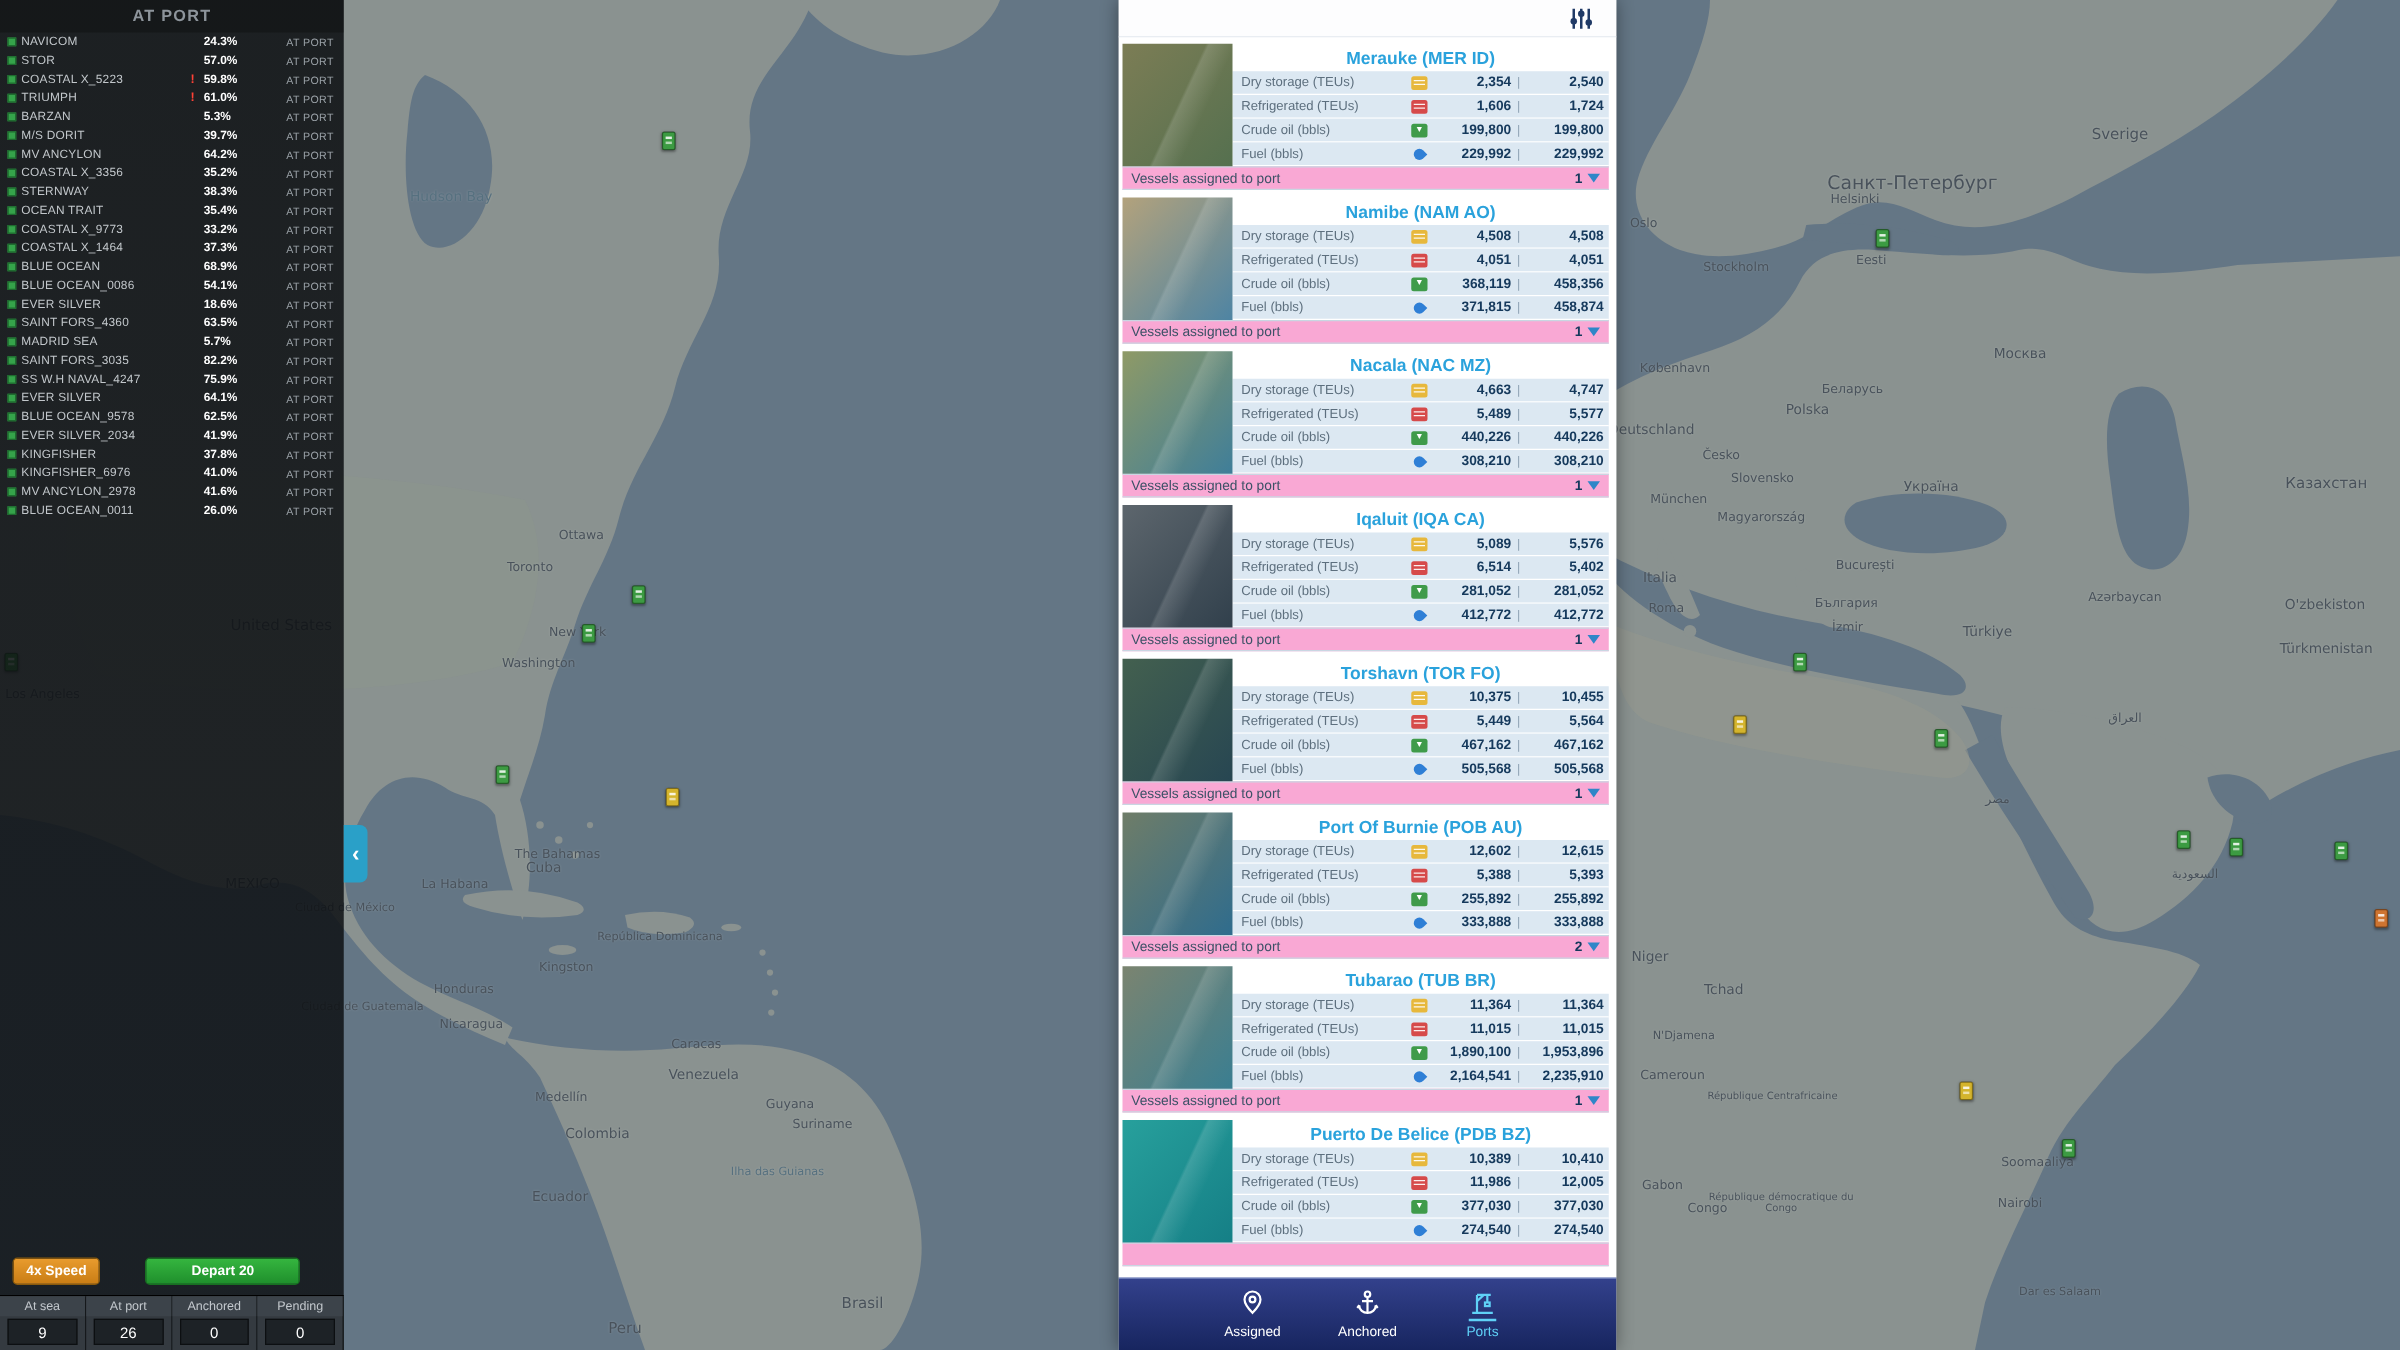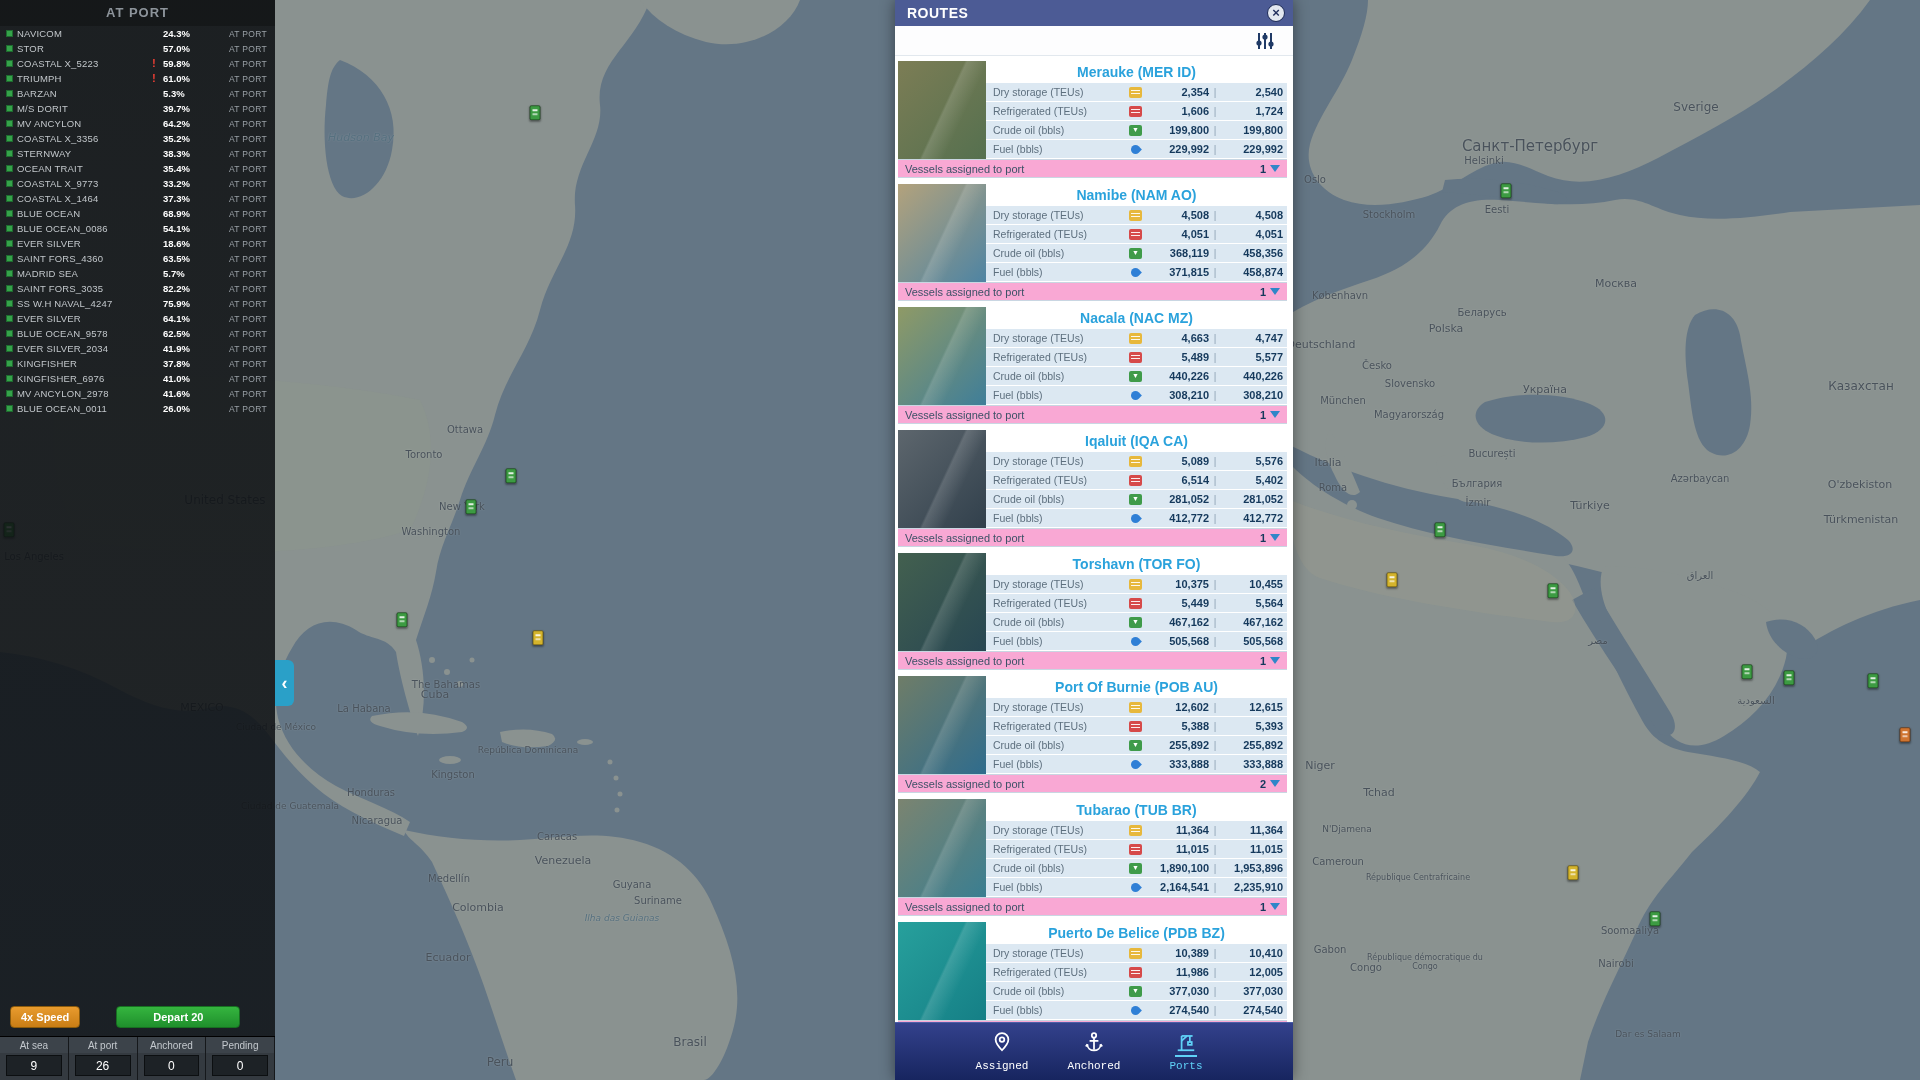--- a/index.html
+++ b/index.html
@@ -6,21 +6,21 @@
   html,body { width:1920px; height:1080px; overflow:hidden; }
   body { font-family:"Liberation Sans","DejaVu Sans",sans-serif; background:#6f8292; position:relative; }
 
   
   #map { position:absolute; inset:0; }
   #map svg { position:absolute; left:0; top:0; }
   #map-overlay { position:absolute; inset:0; background:rgba(22,32,42,.12); z-index:1; }
   #map-labels { position:absolute; inset:0; z-index:2; pointer-events:none; }
   .maplabel { position:absolute; transform:translate(-50%,-50%); color:#49525b; white-space:nowrap;
               font-family:"DejaVu Sans","Liberation Sans",sans-serif; text-shadow:0 0 2px rgba(255,255,255,.22); }
-  .maplabel.water { font-style:italic; color:#56707f; }
+  .maplabel.water { color:#56707f;margin-top:20px; }
   .maplabel.wrap { white-space:normal; width:130px; text-align:center; line-height:1.15; }
   #map-markers { position:absolute; inset:0; z-index:3; }
   .marker { position:absolute; width:11px; height:15px; transform:translate(-50%,-85%); border-radius:2px;
             border:1px solid rgba(0,0,0,.4); box-shadow:0 1px 2px rgba(0,0,0,.35); cursor:pointer; }
   .marker.green  { background:#3c9b42; }
   .marker.yellow { background:#d4b42c; }
   .marker.orange { background:#cf7430; }
   .marker::after { content:""; position:absolute; left:2px; right:2px; top:3px; height:2px;
                    background:rgba(255,255,255,.85); box-shadow:0 4px 0 rgba(255,255,255,.6); }
 
@@ -83,21 +83,21 @@
   .pv1,.pv2 { width:62px; text-align:right; color:#15395c; font-weight:bold; font-size:11px; }
   .psep { width:12px; text-align:center; color:#8fa3b5; font-size:10px; }
   .port-footer { grid-area:2/1/3/3; display:flex; align-items:center; background:#f9a8d4;
                  border-top:1px solid #c9d6e2; border-bottom:1px solid #c9d6e2; padding:0 7px; }
   .pf-label { font-size:11px; color:#3c5166; flex:1; }
   .pf-count { color:#15395c; font-weight:bold; font-size:11px; display:flex; align-items:center; cursor:pointer; }
   .dd-tri { width:0; height:0; border-left:5px solid transparent; border-right:5px solid transparent;
             border-top:7px solid #2f86c8; margin-left:4px; }
 
   .tabbar { height:58px; flex:none; background:linear-gradient(180deg,#33418c,#17255f); border-top:1px solid #4a5fa8;
-            display:flex; align-items:center; justify-content:center; gap:32px;font-family:Liberation Mono, monospace; }
+            display:flex; align-items:center; justify-content:center; gap:32px; }
   .tab { display:flex; flex-direction:column; align-items:center; gap:3px; color:#fff; font-size:11px; width:60px; cursor:pointer; }
   .tab .ticon { display:flex; padding-bottom:2px; border-bottom:2px solid transparent; color:inherit; }
   .tab.active { color:#5fd1f7; }
   .tab.active .ticon { border-bottom-color:#5fd1f7; }
 </style>
 </head>
 <body>
 
 <div id="app">
 
@@ -462,24 +462,20 @@
           </div>
         </div>
     </div>
   </aside>
 
   <div id="collapse-tab">
     <span>‹</span>
   </div>
 
   <section id="routes">
-    <header class="routes-header">
-      <span class="routes-title">ROUTES</span>
-      <div class="close-btn">×</div>
-    </header>
 
     <div class="filter-bar">
       <span class="filter-icon">
         <svg width="20" height="20" viewBox="0 0 20 20">
           <line x1="4" y1="2" x2="4" y2="18" stroke="#203a66" stroke-width="2"></line>
           <line x1="10" y1="2" x2="10" y2="18" stroke="#203a66" stroke-width="2"></line>
           <line x1="16" y1="2" x2="16" y2="18" stroke="#203a66" stroke-width="2"></line>
           <circle cx="4" cy="12" r="2.6" fill="#203a66"></circle>
           <circle cx="10" cy="6" r="2.6" fill="#203a66"></circle>
           <circle cx="16" cy="13" r="2.6" fill="#203a66"></circle>

